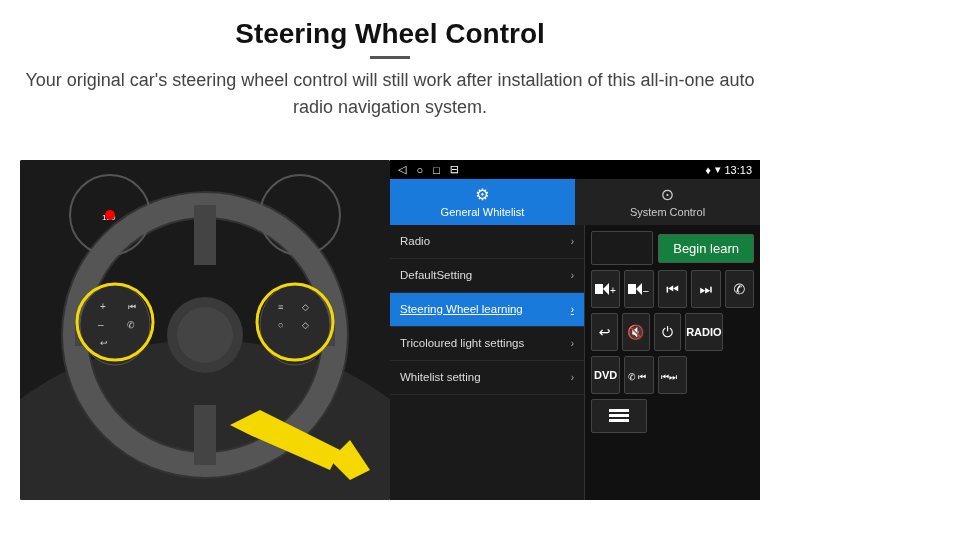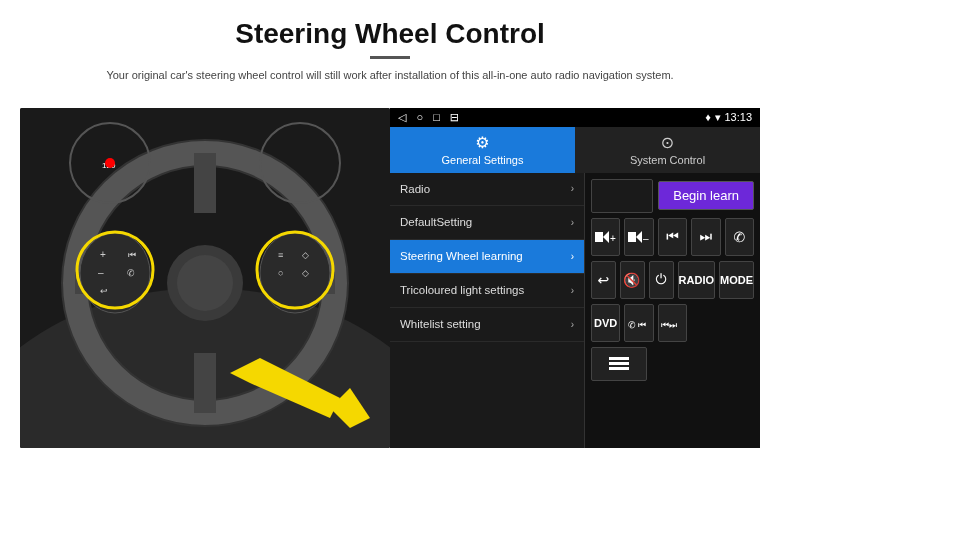--- a/index.html
+++ b/index.html
@@ -33,25 +33,25 @@
     }
 
     .title-divider {
       width: 40px;
       height: 3px;
       background: #555;
       margin: 0 auto 8px;
     }
 
     .subtitle {
-      font-size: 11px;
+      font-size: 18px;
       color: #444;
       text-align: center;
       line-height: 1.5;
-      margin-bottom: 16px;
+      margin-bottom: 31px;
     }
 
     .content-row {
       display: flex;
       width: 100%;
       gap: 0;
     }
 
     
     .steering-wheel-img {
@@ -147,20 +147,21 @@
       padding: 9px 10px;
       color: #ddd;
       font-size: 12px;
       border-bottom: 1px solid #2a2a2a;
       cursor: pointer;
     }
 
     .menu-item.active {
       background: #1a7adb;
       color: #fff;
+      text-decoration: underline;
     }
 
     .menu-item .chevron {
       color: #aaa;
       font-size: 10px;
     }
 
     .menu-item.active .chevron {
       color: #fff;
     }
@@ -188,21 +189,21 @@
 
     .empty-box {
       flex: 1;
       border: 1px solid #444;
       height: 34px;
       border-radius: 2px;
       background: #1a1a1a;
     }
 
     .begin-learn-btn {
-      background: #6d28d9;
+      background: #15803d;
       color: #fff;
       border: 1px solid #555;
       padding: 6px 14px;
       font-size: 13px;
       border-radius: 2px;
       cursor: pointer;
       white-space: nowrap;
     }
 
     .control-grid {
@@ -312,21 +313,21 @@
         <div class="status-bar-right">
           <span>♦</span>
           <span>▾</span>
           <span>13:13</span>
         </div>
       </div>
 
       <div class="tab-bar">
         <div class="tab active">
           <span class="tab-icon">⚙</span>
-          <span>General Settings</span>
+          <span>General Whitelist</span>
         </div>
         <div class="tab">
           <span class="tab-icon">⊙</span>
           <span>System Control</span>
         </div>
       </div>
 
       <div class="main-content">
 
         <div class="left-menu">
@@ -377,21 +378,20 @@
             <div class="ctrl-btn">⏮</div>
             <div class="ctrl-btn">⏭</div>
             <div class="ctrl-btn">✆</div>
           </div>
 
           <div class="control-grid">
             <div class="ctrl-btn">↩</div>
             <div class="ctrl-btn">🔇</div>
             <div class="ctrl-btn">⏻</div>
             <div class="ctrl-btn text-btn">RADIO</div>
-            <div class="ctrl-btn text-btn">MODE</div>
           </div>
 
           <div class="control-grid">
             <div class="ctrl-btn text-btn">DVD</div>
             <div class="ctrl-btn">
               <svg width="22" height="14" viewBox="0 0 22 14">
                   <text x="0" y="12" fill="#fff" font-size="9" font-family="Arial">✆</text>
                   <text x="10" y="12" fill="#fff" font-size="9" font-family="Arial">⏮</text>
                 </svg>
             </div>

